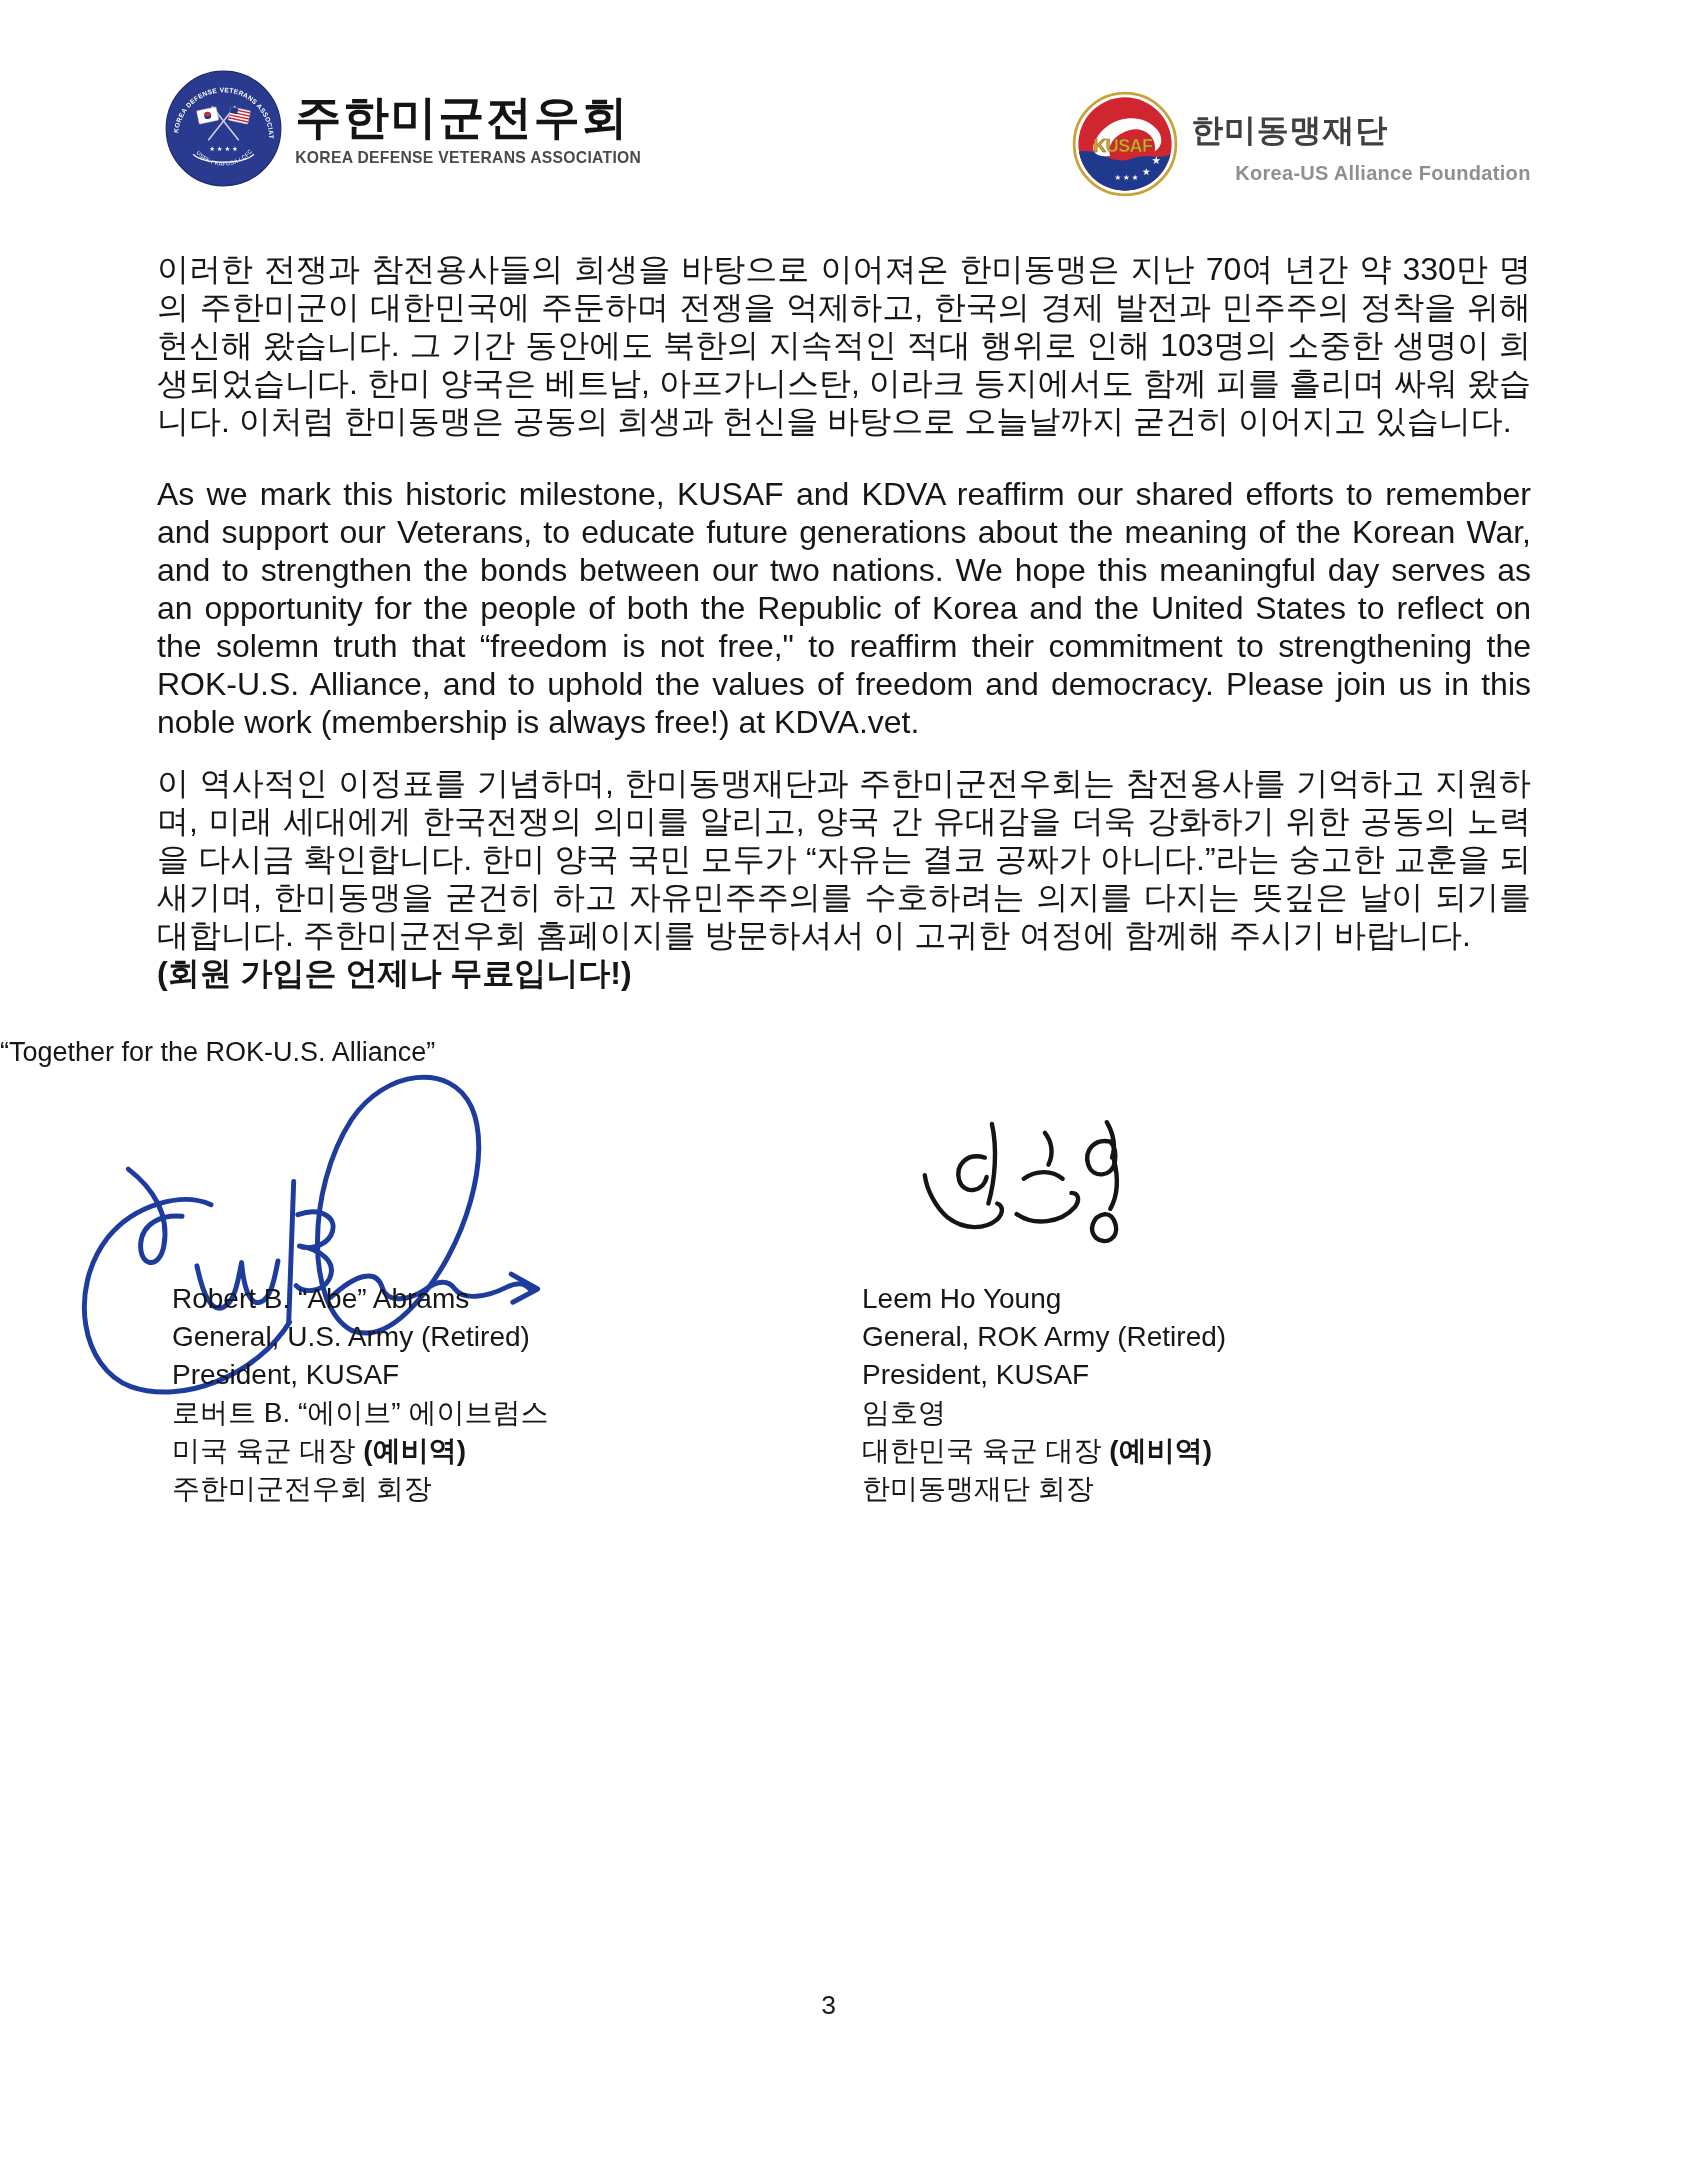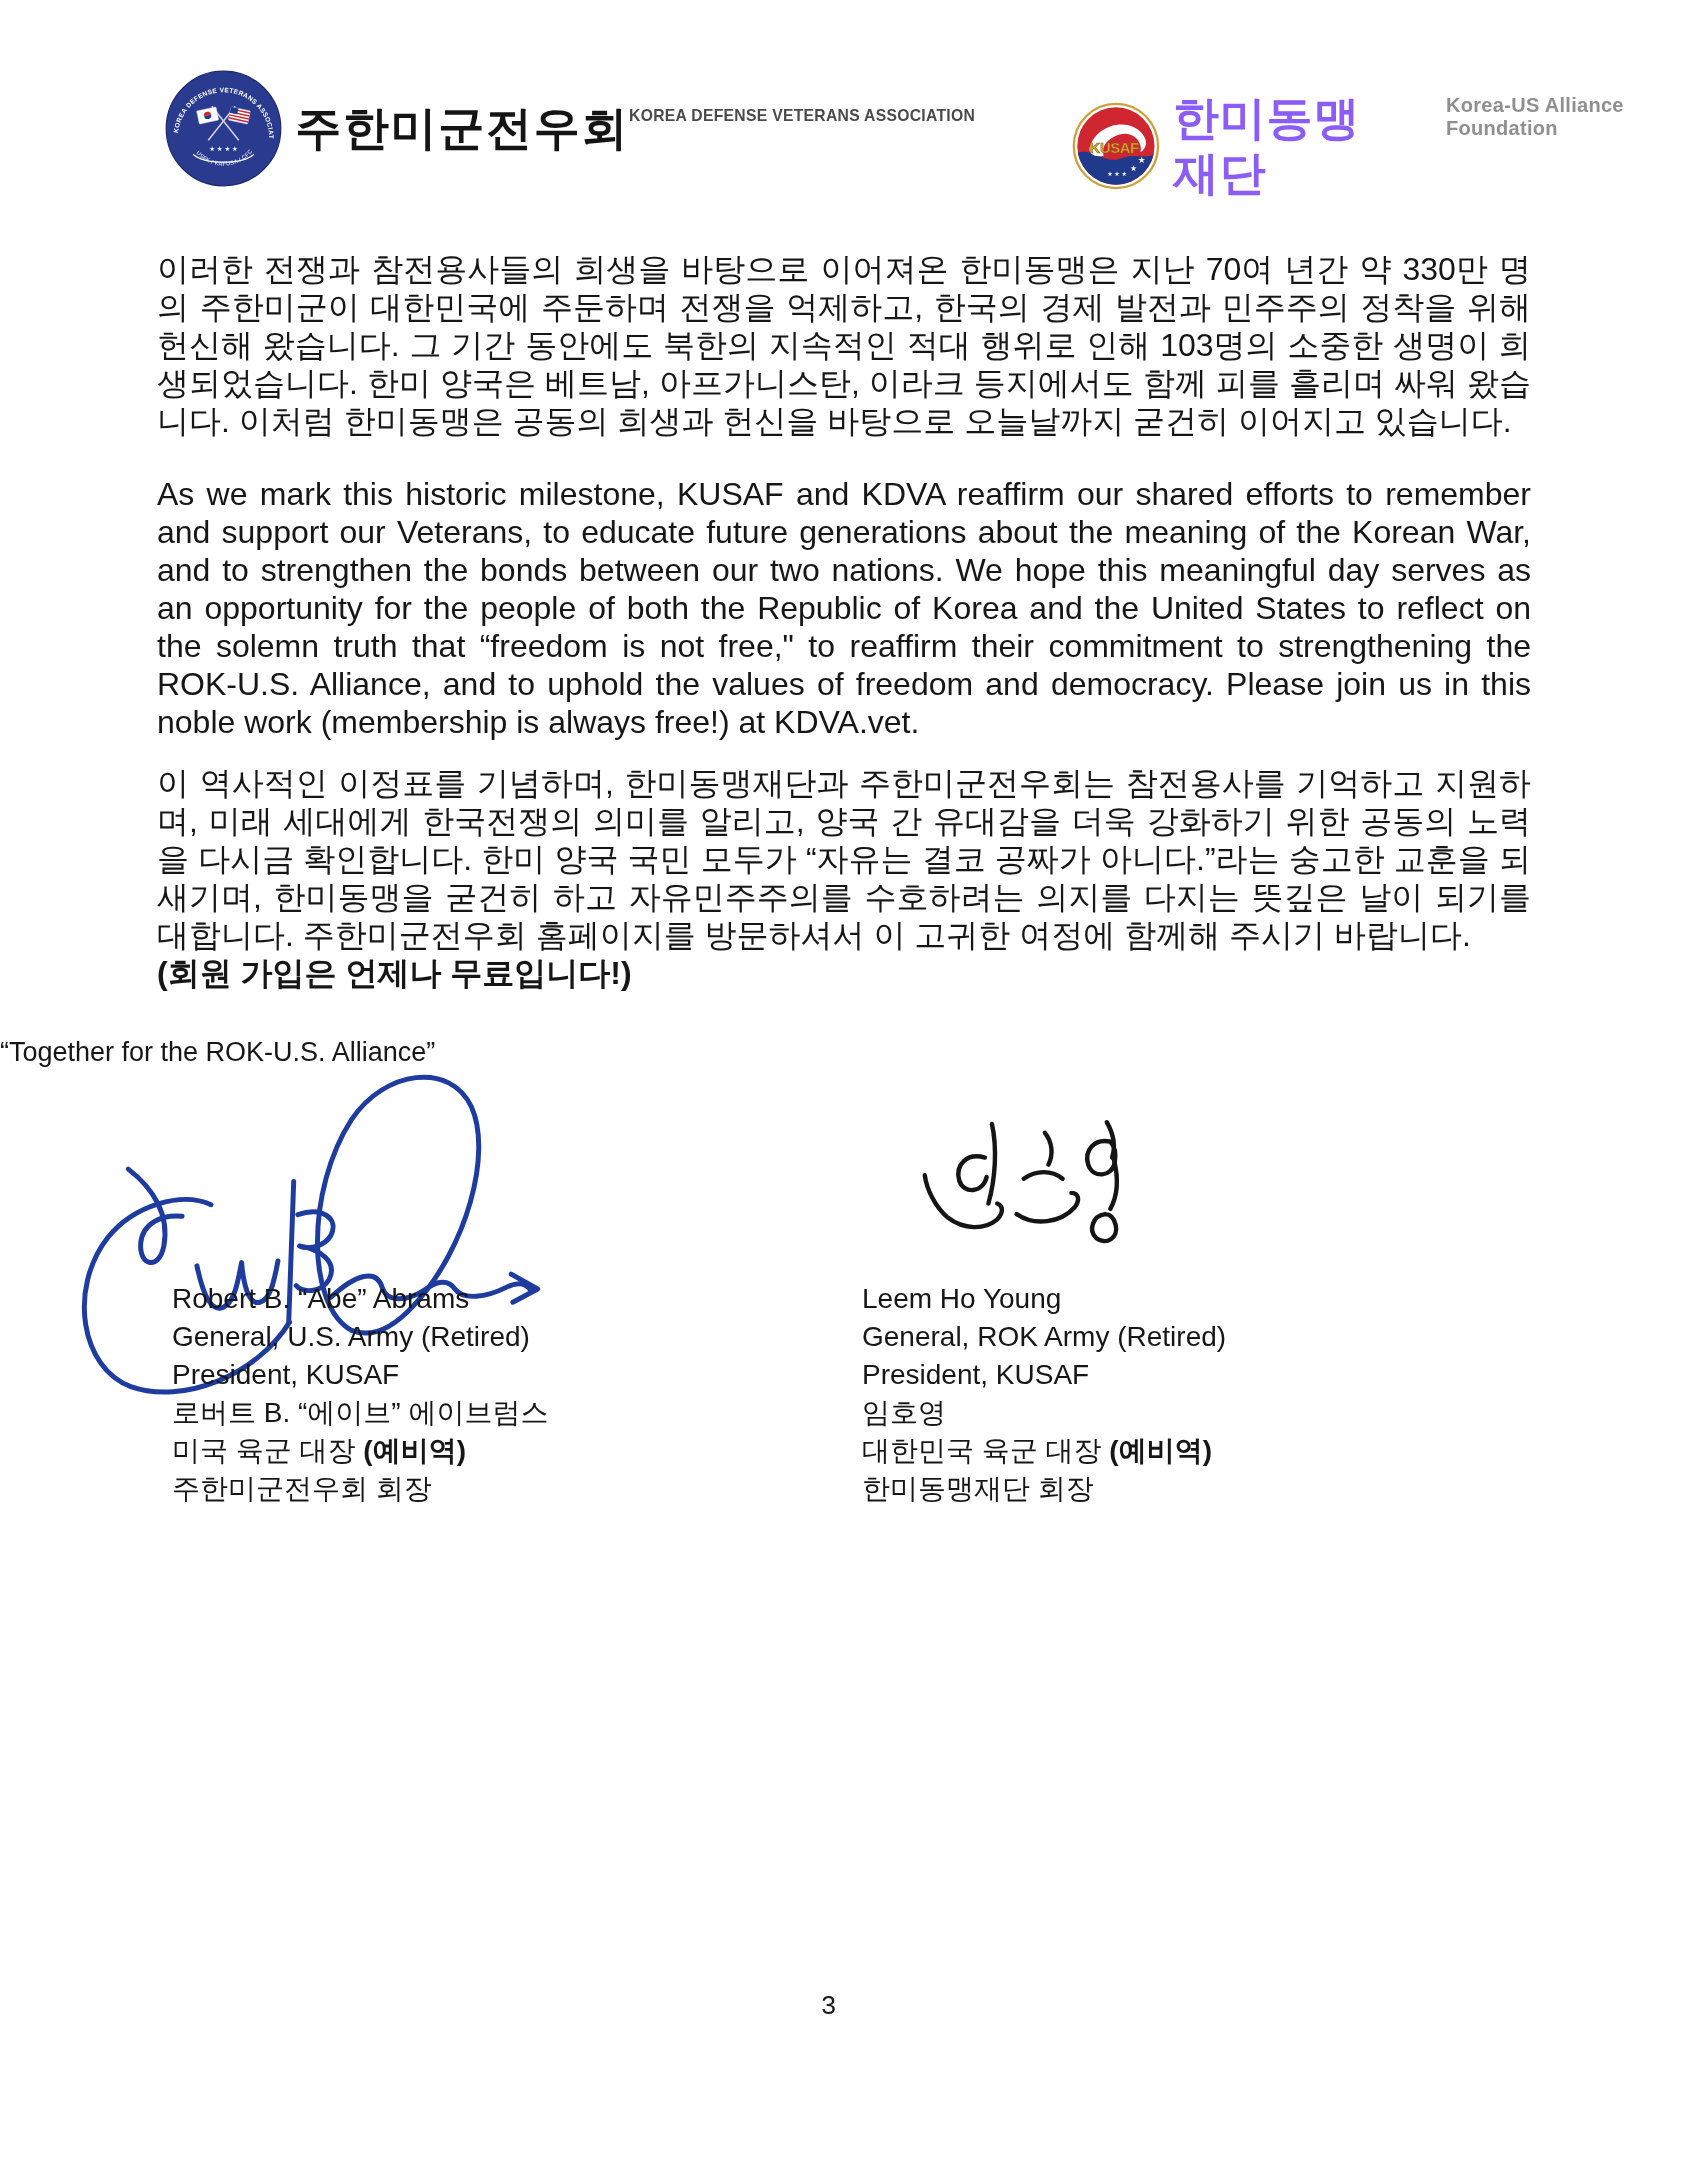--- a/index.html
+++ b/index.html
@@ -5,24 +5,24 @@
 <style>
   html,body{margin:0;padding:0;background:#ffffff;}
   .page{
     position:relative;width:1687px;height:2183px;background:#ffffff;
     font-family:"Liberation Sans",sans-serif;color:#161616;overflow:hidden;
   }
   
   .logo-group{position:absolute;display:flex;align-items:center;}
   .logo-kdva{left:165px;top:70px;}
   .logo-kusaf{left:1072px;top:91px;}
-  .logo-text{display:flex;flex-direction:row;margin-left:13.2px;}
+  .logo-text{display:flex;flex-direction:column;margin-left:13.2px;}
   .kdva-kr{font-size:46px;font-weight:700;color:#141414;letter-spacing:1.7px;line-height:53px;}
   .kdva-en{font-size:15.7px;font-weight:700;color:#4a4a4a;letter-spacing:0.3px;margin-top:5px;}
-  .kusaf-kr{font-size:46px;font-weight:700;color:#8b5cf6;letter-spacing:0.8px;line-height:55px;}
+  .kusaf-kr{font-size:32px;font-weight:700;color:#404040;letter-spacing:0.8px;line-height:55px;}
   .kusaf-en{font-size:20px;font-weight:700;color:#8f8f8f;letter-spacing:0.3px;margin-top:3.3px;margin-left:44px;}
   
   .bodytext{position:absolute;left:157px;top:250px;width:1374px;font-size:32px;line-height:38px;}
   .bodytext p{margin:0;text-align:justify;}
   .p-gap-lg{margin-bottom:35px !important;}
   .p-gap-sm{margin-bottom:23px !important;}
   .bold-line{font-weight:700;text-align:center;}
   
   .slogan{position:absolute;left:0;top:1032px;width:1687px;text-align:left;font-size:27px;line-height:40px;}
   .slogan .kr{font-weight:700;}

